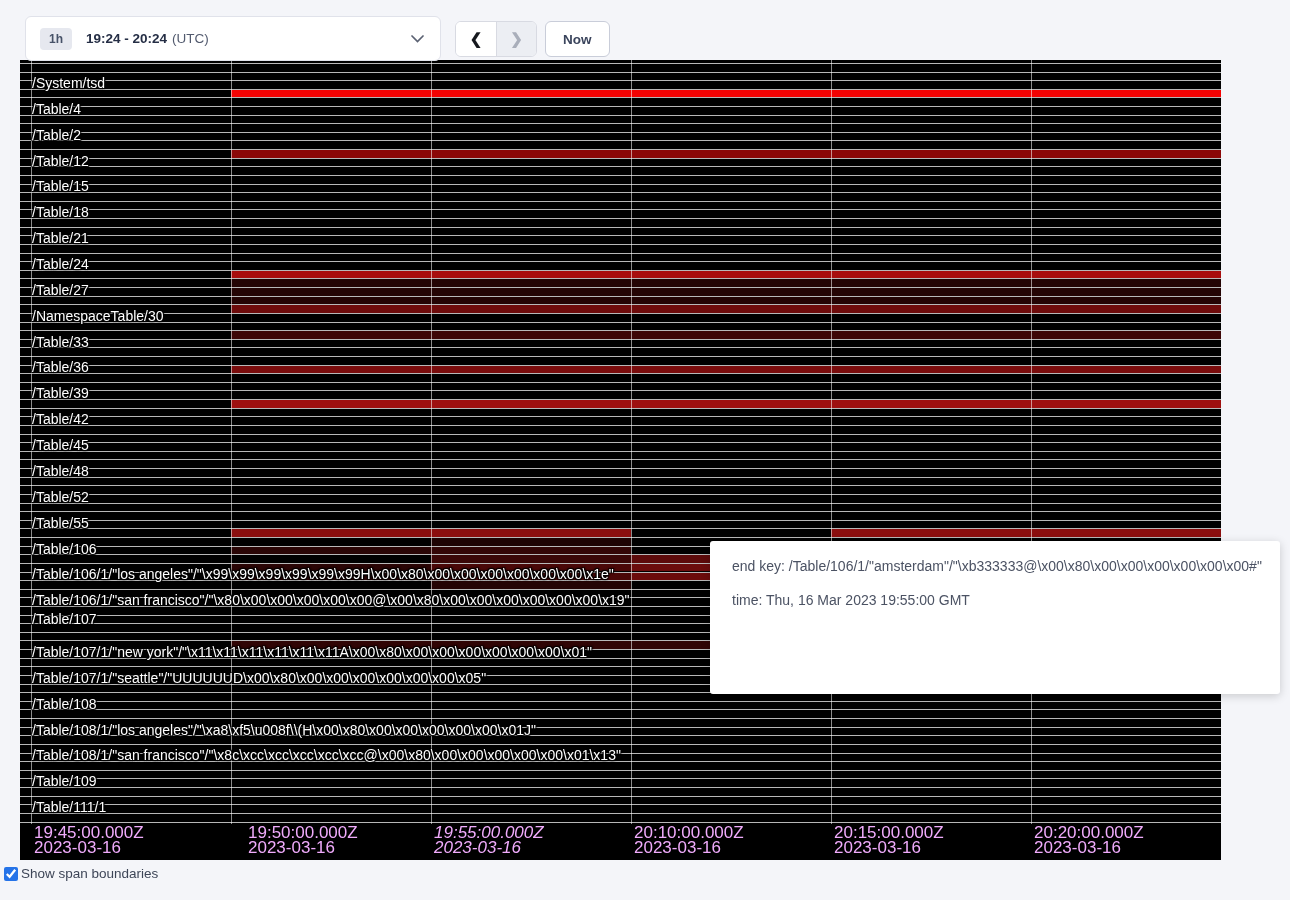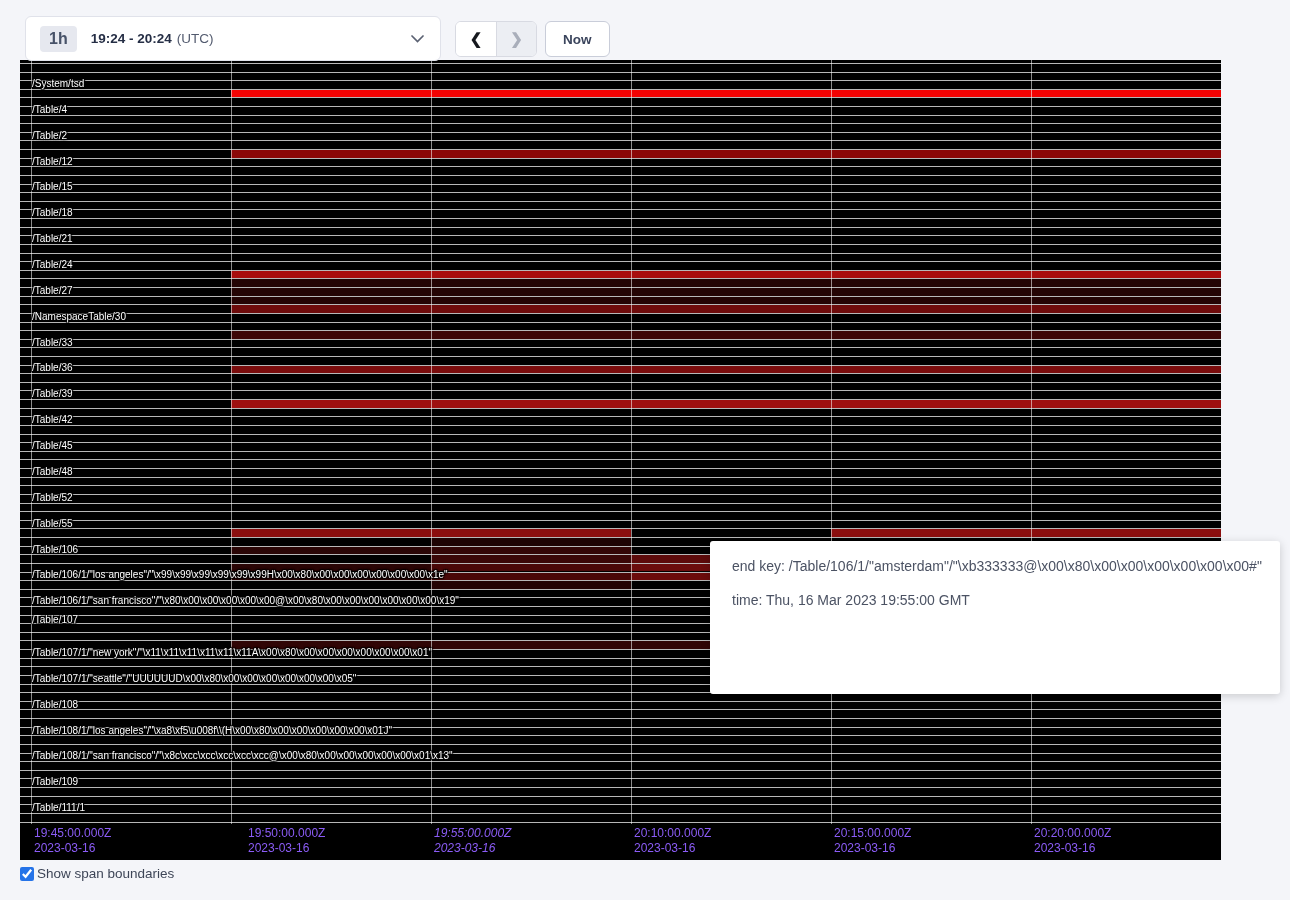--- a/index.html
+++ b/index.html
@@ -13,21 +13,21 @@
   .page{position:absolute;left:0;top:0;width:1290px;height:900px;}
 
   
   .time-picker{
     position:absolute;left:25px;top:16px;width:416px;height:45px;
     background:#fff;border:1px solid #e0e2ea;border-radius:6px;
     display:flex;align-items:center;box-sizing:border-box;
     padding:0 16px 0 14px;cursor:pointer;z-index:6;
   }
   .preset-badge{
-    background:#e6e8ef;border-radius:4px;font-weight:700;font-size:16px;
+    background:#e6e8ef;border-radius:4px;font-weight:700;font-size:12px;
     color:#475268;padding:4px 9px;margin-right:14px;
   }
   .range-bold{font-weight:700;font-size:13.5px;color:#252e45;}
   .range-tz{font-size:13.5px;color:#525a6e;margin-left:5px;font-weight:400;}
   .picker-chevron{margin-left:auto;display:flex;align-items:center;}
   .nav-group{
     position:absolute;left:455px;top:21px;height:36px;
     border:1px solid #d8dae2;border-radius:6px;overflow:hidden;
     display:flex;background:#fff;box-sizing:border-box;z-index:6;
   }
@@ -46,38 +46,38 @@
 
   
   .canvas{
     position:absolute;left:20px;top:60px;width:1201px;height:800px;
     background:#000;z-index:1;
   }
   .hline{position:absolute;left:0;width:1201px;height:1px;background:rgba(255,255,255,0.72);z-index:1;}
   .vline{position:absolute;top:0;width:1px;height:764px;background:rgba(255,255,255,0.55);z-index:3;}
   .band{position:absolute;height:7.6px;z-index:2;}
   .row-label{
-    position:absolute;color:#fff;font-size:10px;left:12px;
+    position:absolute;color:#fff;font-size:14px;left:12px;
     transform:translateY(-50%);white-space:nowrap;z-index:4;
     text-shadow:1px 1px 1px #000,-1px -1px 1px #000,1px -1px 1px #000,-1px 1px 1px #000,0 0 3px #000;
   }
-  .axis-tick{position:absolute;top:766px;color:#8b5cf6;font-size:12px;line-height:14.5px;white-space:nowrap;z-index:5;}
+  .axis-tick{position:absolute;top:766px;color:#f0abfc;font-size:17px;line-height:14.5px;white-space:nowrap;z-index:5;}
   .axis-tick .t{display:block;}
 
   
   .tooltip{
     position:absolute;left:710px;top:541px;width:570px;min-height:153px;
     background:#fff;border-radius:3px;box-sizing:border-box;
     box-shadow:0 2px 10px rgba(0,0,0,0.18);
     padding:9px 14px 9px 22px;z-index:10;
   }
   .tooltip-line{font-size:14px;color:#4b5263;line-height:33.5px;white-space:nowrap;overflow:hidden;}
 
   
-  .footer{position:absolute;left:20px;top:866px;display:flex;align-items:center;z-index:2;}
+  .footer{position:absolute;left:4px;top:866px;display:flex;align-items:center;z-index:2;}
   .footer input{width:14px;height:14px;margin:0 3px 0 0;accent-color:#2573e8;cursor:pointer;}
   .footer-label{font-size:13.5px;color:#3d4557;}
 </style>
 </head>
 <body>
 
 <div class="page">
 
   <div class="time-picker">
     <span class="preset-badge">1h</span>

